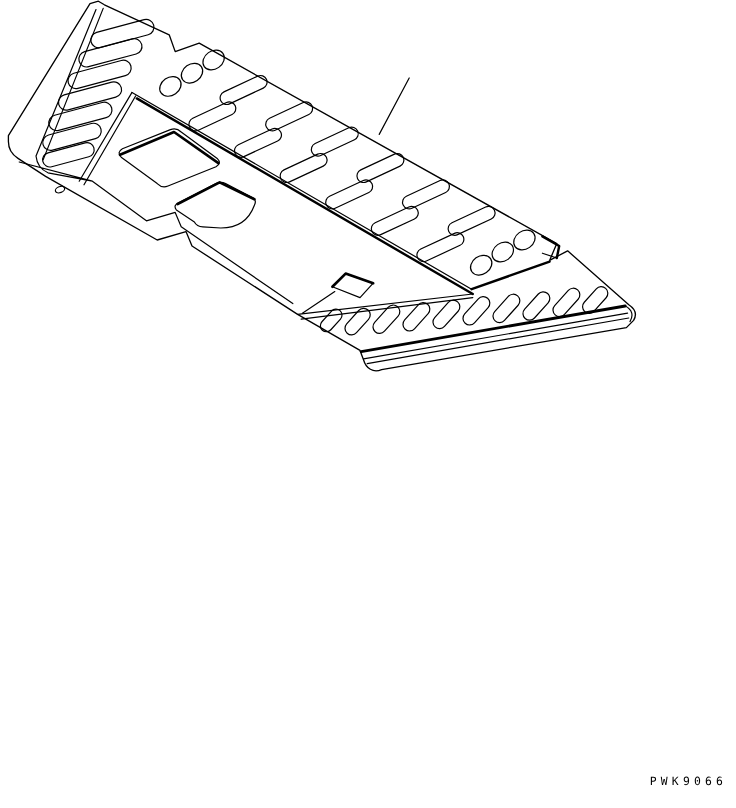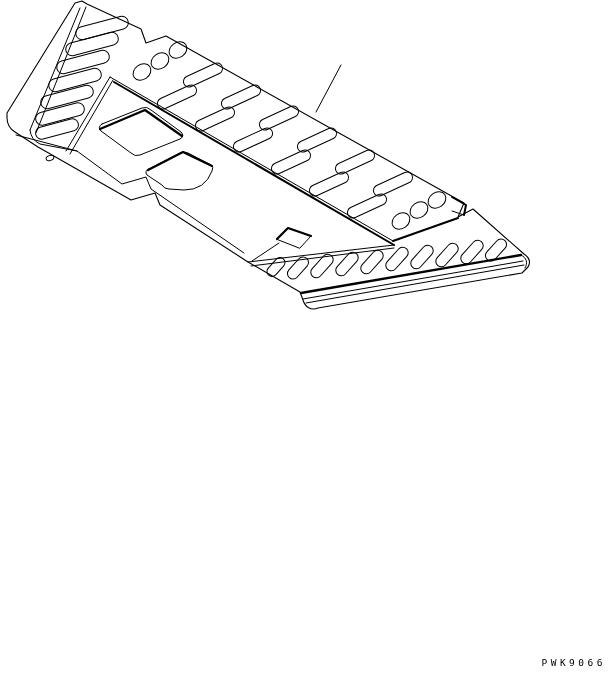--- a/index.html
+++ b/index.html
@@ -1,20 +1,20 @@
 <!DOCTYPE html>
 <html><head>
 <meta charset="utf-8">
 <style>
   html,body{margin:0;padding:0;background:#ffffff;}
   body{width:613px;height:673px;position:relative;overflow:hidden;
        font-family:"DejaVu Sans Mono","Liberation Mono",monospace;}
   .canvas{position:absolute;left:0;top:0;width:613px;height:673px;}
   svg{display:block;}
-  .watermark{position:absolute;right:7px;bottom:5px;font-size:9.5px;
+  .watermark{position:absolute;right:7px;bottom:16px;font-size:9.5px;
              letter-spacing:3.5px;color:#000;user-select:none;margin-left:25px;}
 </style>
 </head>
 <body>
 
 <div class="canvas">
   <svg width="613" height="673" viewBox="0 0 613 673" xmlns="http://www.w3.org/2000/svg">
       <path d="M 75 3 L 82 1 L 87 4 L 141 29 L 146 43 L 166 36 L 464 203 L 458 217 L 473 209 L 524 254 C 530 258 531 262 528 267 L 522 273 L 318 308 C 311 311 305 307 303 300 L 300 292 L 248 262 L 160 205 L 155 193 L 131 200 L 38 147 L 15 132 Q 7 127 7 118 L 7 113 Z" fill="none" stroke="#000000" stroke-width="1.1" stroke-linejoin="round" stroke-linecap="round"></path>
       <path d="M 80 8 L 30 130 M 86 7 L 36 133 M 30 130 Q 31 140 40 144 L 77 151 M 16 135 L 77 151 L 122 184 L 146 177 L 151 189 L 244 253" fill="none" stroke="#000000" stroke-width="1" stroke-linejoin="round" stroke-linecap="round"></path>
       <path d="M 110 77 L 66 151 M 113 80 L 70 154" fill="none" stroke="#000000" stroke-width="1" stroke-linejoin="round" stroke-linecap="round"></path>

